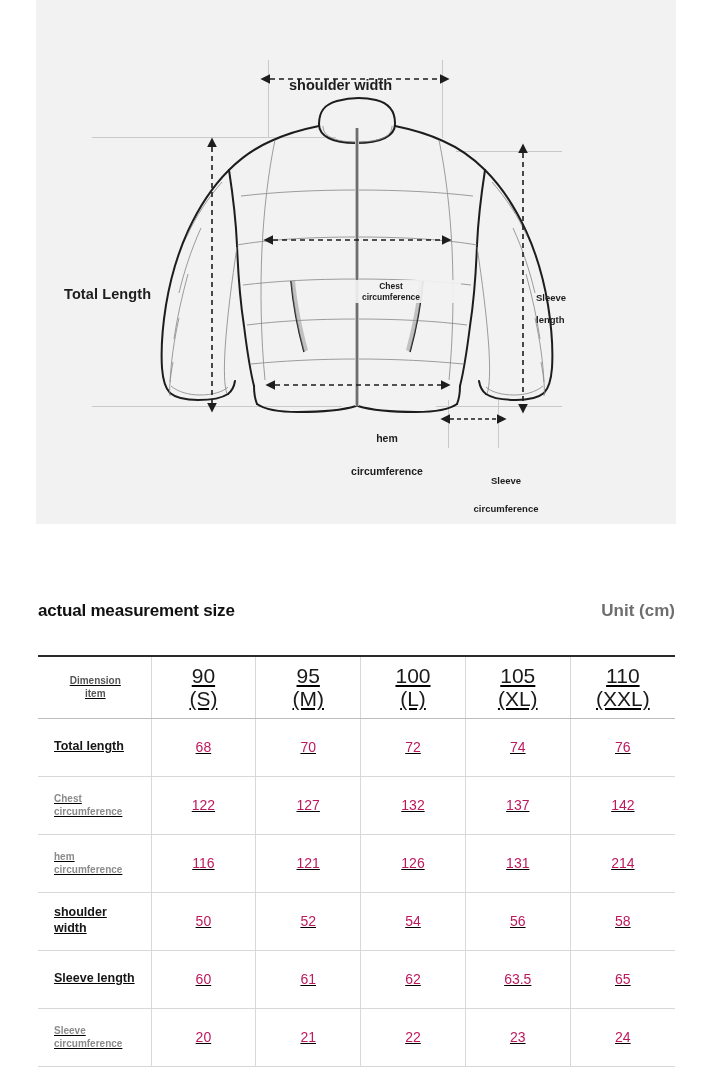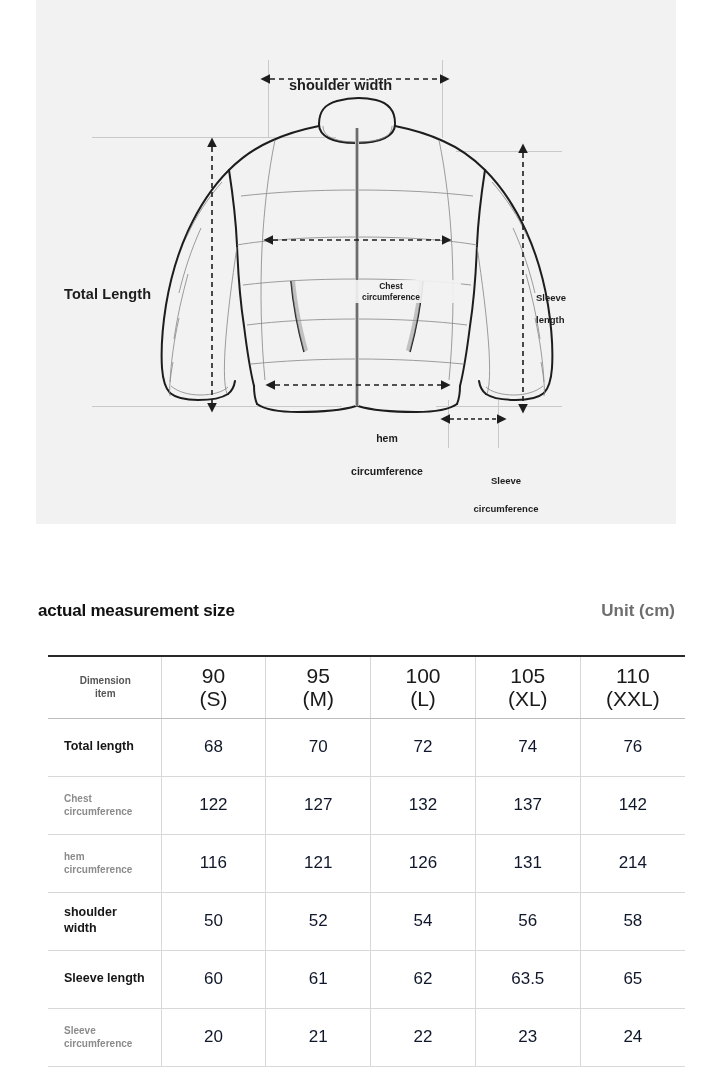--- a/index.html
+++ b/index.html
@@ -81,25 +81,26 @@
     letter-spacing: -.2px;
   }
   .unit-label {
     font-size: 17px;
     font-weight: bold;
     color: #6e6e6e;
   }
 
   table.size-table {
     position: absolute;
-    left: 48px;
+    left: 38px;
     top: 131px;
     width: 637px;
     border-collapse: collapse;
     table-layout: fixed;
+    text-decoration: underline;
   }
   table.size-table tr { height: 58px; }
   table.size-table tr.head-row { height: 62px; }
   table.size-table td {
     border-right: 1px solid #d8d8d8;
     border-bottom: 1px solid #d8d8d8;
     text-align: center;
     vertical-align: middle;
   }
   table.size-table td:last-child { border-right: none; }
@@ -147,22 +148,22 @@
   }
   .row-label-strong.lbl-left {
     text-align: left;
     padding-left: 14px;
   }
   .row-label-strong.lbl-two {
     text-align: left;
     padding-left: 14px;
   }
   .cell-val {
-    font-size: 17px;
-    color: #0f172a;
+    font-size: 14px;
+    color: #be185d;
   }
 </style>
 </head>
 <body>
 
 <div class="diagram-panel">
 
   <div class="guide-line guide-h" style="left:56px;  top:137px; width:244px;"></div>
   <div class="guide-line guide-v" style="left:232px; top:60px;  height:78px;"></div>
   <div class="guide-line guide-v" style="left:406px; top:60px;  height:78px;"></div>

